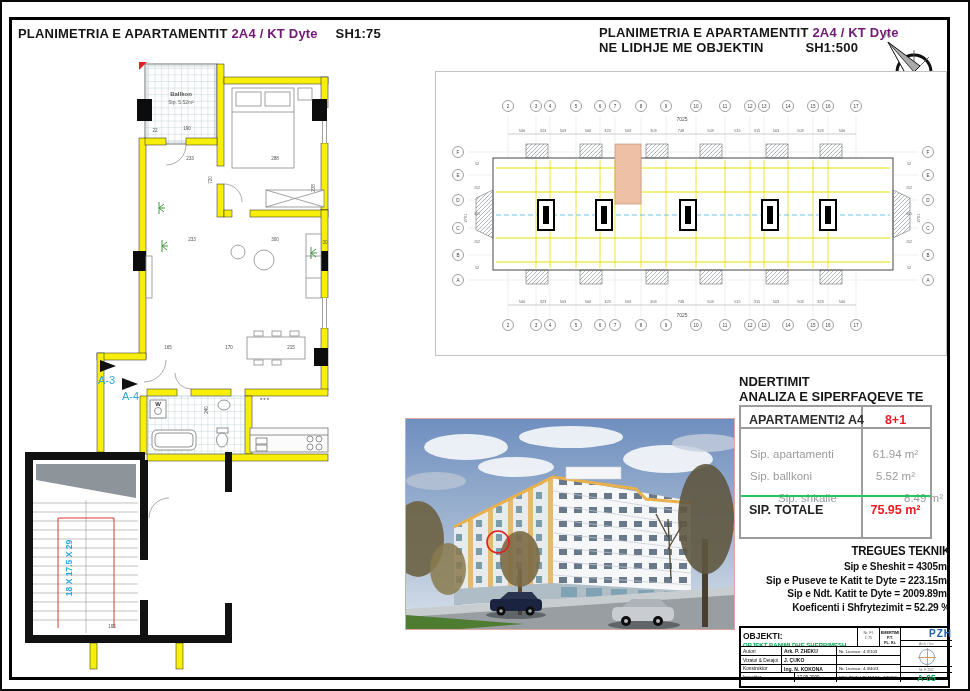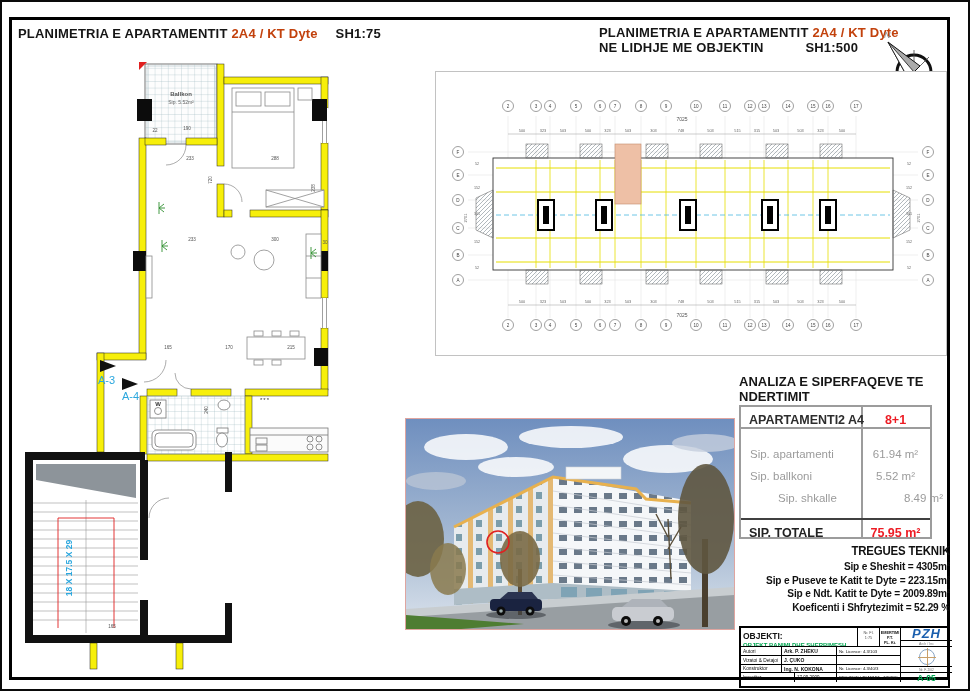--- a/index.html
+++ b/index.html
@@ -4,21 +4,21 @@
 <style>
   * { box-sizing: border-box; margin: 0; padding: 0; }
   html,body { background:#555; }
   body { font-family:"Liberation Sans", sans-serif; }
   .page { position:relative; width:970px; height:691px; background:#fff;
           border:2px solid #0a0a0a; margin:0 auto; overflow:hidden; }
   .frame { position:absolute; left:7px; top:15px; width:941px; height:663px;
            border:3px solid #000; pointer-events:none; }
   .sec-title { position:absolute; font-weight:bold; font-size:13px; color:#161616;
                letter-spacing:0.2px; line-height:15px; white-space:nowrap; }
-  .red { color:#c2410c; }
+  .red { color:#701a75; }
   .scale-gap { display:inline-block; margin-left:38px; }
   .scale-gap1 { display:inline-block; margin-left:14px; }
   .box { position:absolute; background:#fff; }
   .ov-box { left:433px; top:69px; width:512px; height:285px; border:1px solid #c2c2c2; }
   .render-box { left:403px; top:416px; width:330px; height:212px; border:1px solid #dfa5a0; }
   .detail-svg { position:absolute; left:14px; top:46px; }
   .compass-svg { position:absolute; left:872px; top:24px; }
 
   
   .a-title { position:absolute; left:737px; top:372px; font-weight:bold; font-size:13px;
@@ -27,21 +27,21 @@
              border:2px solid #9c9c9c; }
   .a-vline { position:absolute; left:120px; top:0; bottom:0; border-left:2px solid #9c9c9c; }
   .a-head  { position:absolute; left:0; right:0; top:0; height:22px; border-bottom:2px solid #9c9c9c; }
   .a-head .nm { position:absolute; left:8px; top:6px; font-size:12.5px; font-weight:600; color:#2d2d2d; }
   .a-head .tp { position:absolute; left:120px; width:69px; top:6px; text-align:center;
                 font-size:12.5px; font-weight:bold; color:#ed1c24; }
   .a-row { position:absolute; left:0; right:0; height:22px; }
   .a-row .lb { position:absolute; left:9px; top:3px; font-size:11.5px; color:#9b9b9b; }
   .a-row .vl { position:absolute; left:120px; width:69px; top:3px; text-align:center;
                font-size:11.5px; color:#9b9b9b; }
-  .a-total { position:absolute; left:0; right:0; bottom:0; height:19px; border-top:2px solid #404040; }
+  .a-total { position:absolute; left:0; right:0; bottom:0; height:42px; border-top:2px solid #22c55e; }
   .a-total .lb { position:absolute; left:8px; top:6px; font-size:12.5px; font-weight:600; color:#222; }
   .a-total .vl { position:absolute; left:120px; width:69px; top:6px; text-align:center;
                  font-size:12.5px; font-weight:bold; color:#ed1c24; }
 
   
   .tregues { position:absolute; left:600px; top:541px; width:348px; text-align:right;
              transform:scaleX(0.88); transform-origin:100% 0; color:#111; }
   .tregues .tt { font-size:13px; font-weight:bold; margin-bottom:2px; letter-spacing:-0.2px; }
   .tregues .tl { font-size:11.5px; font-weight:bold; line-height:13.5px; letter-spacing:-0.2px; }
 
@@ -57,21 +57,21 @@
   .tb-small { left:116px; top:0; width:22px; height:18px; text-align:center; font-size:3.8px;
               color:#555; padding-top:3px; line-height:5px; }
   .tb-emert { left:138px; top:0; width:21px; height:18px; text-align:center; font-size:3.8px;
               font-weight:700; padding-top:3px; line-height:5px; }
   .tb-r { height:9px; line-height:9px; white-space:nowrap; }
   .tb-lab { left:0; width:40px; padding-left:2px; font-size:4.8px; }
   .tb-val { left:40px; width:55px; padding-left:2px; font-size:5px; font-weight:700; }
   .tb-lic { left:95px; width:64px; padding-left:2px; font-size:4.3px; }
   .tb-bot { top:44px; height:10px; line-height:10px; }
   .tb-logo-col { left:159px; top:0; width:52px; height:54px; }
-  .tb-logo { height:12px; text-align:center; font-size:13px; font-weight:900; font-style:italic;
+  .tb-logo { height:12px; text-align:right; font-size:10px; font-weight:900; 
              color:#1b5fae; letter-spacing:1px; line-height:12px; }
   .tb-logo-sub { height:6px; font-size:3.5px; color:#777; text-align:center; line-height:6px; }
   .tb-stamp-area { height:20px; position:relative; }
   .stamp { position:absolute; left:50%; top:2px; width:16px; height:16px; margin-left:-8px;
            border:1px solid #8aa6c6; border-radius:50%; }
   .stamp:before, .stamp:after { content:""; position:absolute; background:#c9a06a; }
   .stamp:before { left:50%; top:-2px; bottom:-2px; width:1px; }
   .stamp:after  { top:50%; left:-2px; right:-2px; height:1px; }
   .tb-stampno { height:6px; font-size:3.2px; color:#666; text-align:center; line-height:6px; }
   .tb-sheet { height:10px; text-align:center; font-size:8.5px; font-weight:800;
@@ -605,22 +605,22 @@
           <circle cx="252" cy="202" r="5" fill="#0c0c0c"></circle>
         <circle cx="220" cy="202" r="2" fill="#bbb"></circle>
           <circle cx="252" cy="202" r="2" fill="#bbb"></circle>
       </g>
 
       <circle cx="92" cy="123" r="11" fill="none" stroke="#e02020" stroke-width="1.6"></circle>
     </svg>
   </div>
 
   <div class="a-title">
+    <div>NDERTIMIT</div>
     <div>ANALIZA E SIPERFAQEVE TE</div>
-    <div>NDERTIMIT</div>
   </div>
   <div class="a-table">
     <div class="a-vline"></div>
     <div class="a-head">
       <span class="nm">APARTAMENTI2 A4</span>
       <span class="tp">8+1</span>
     </div>
     <div class="a-row" style="top:38px;">
       <span class="lb">Sip. apartamenti</span>
       <span class="vl">61.94 m²</span>

